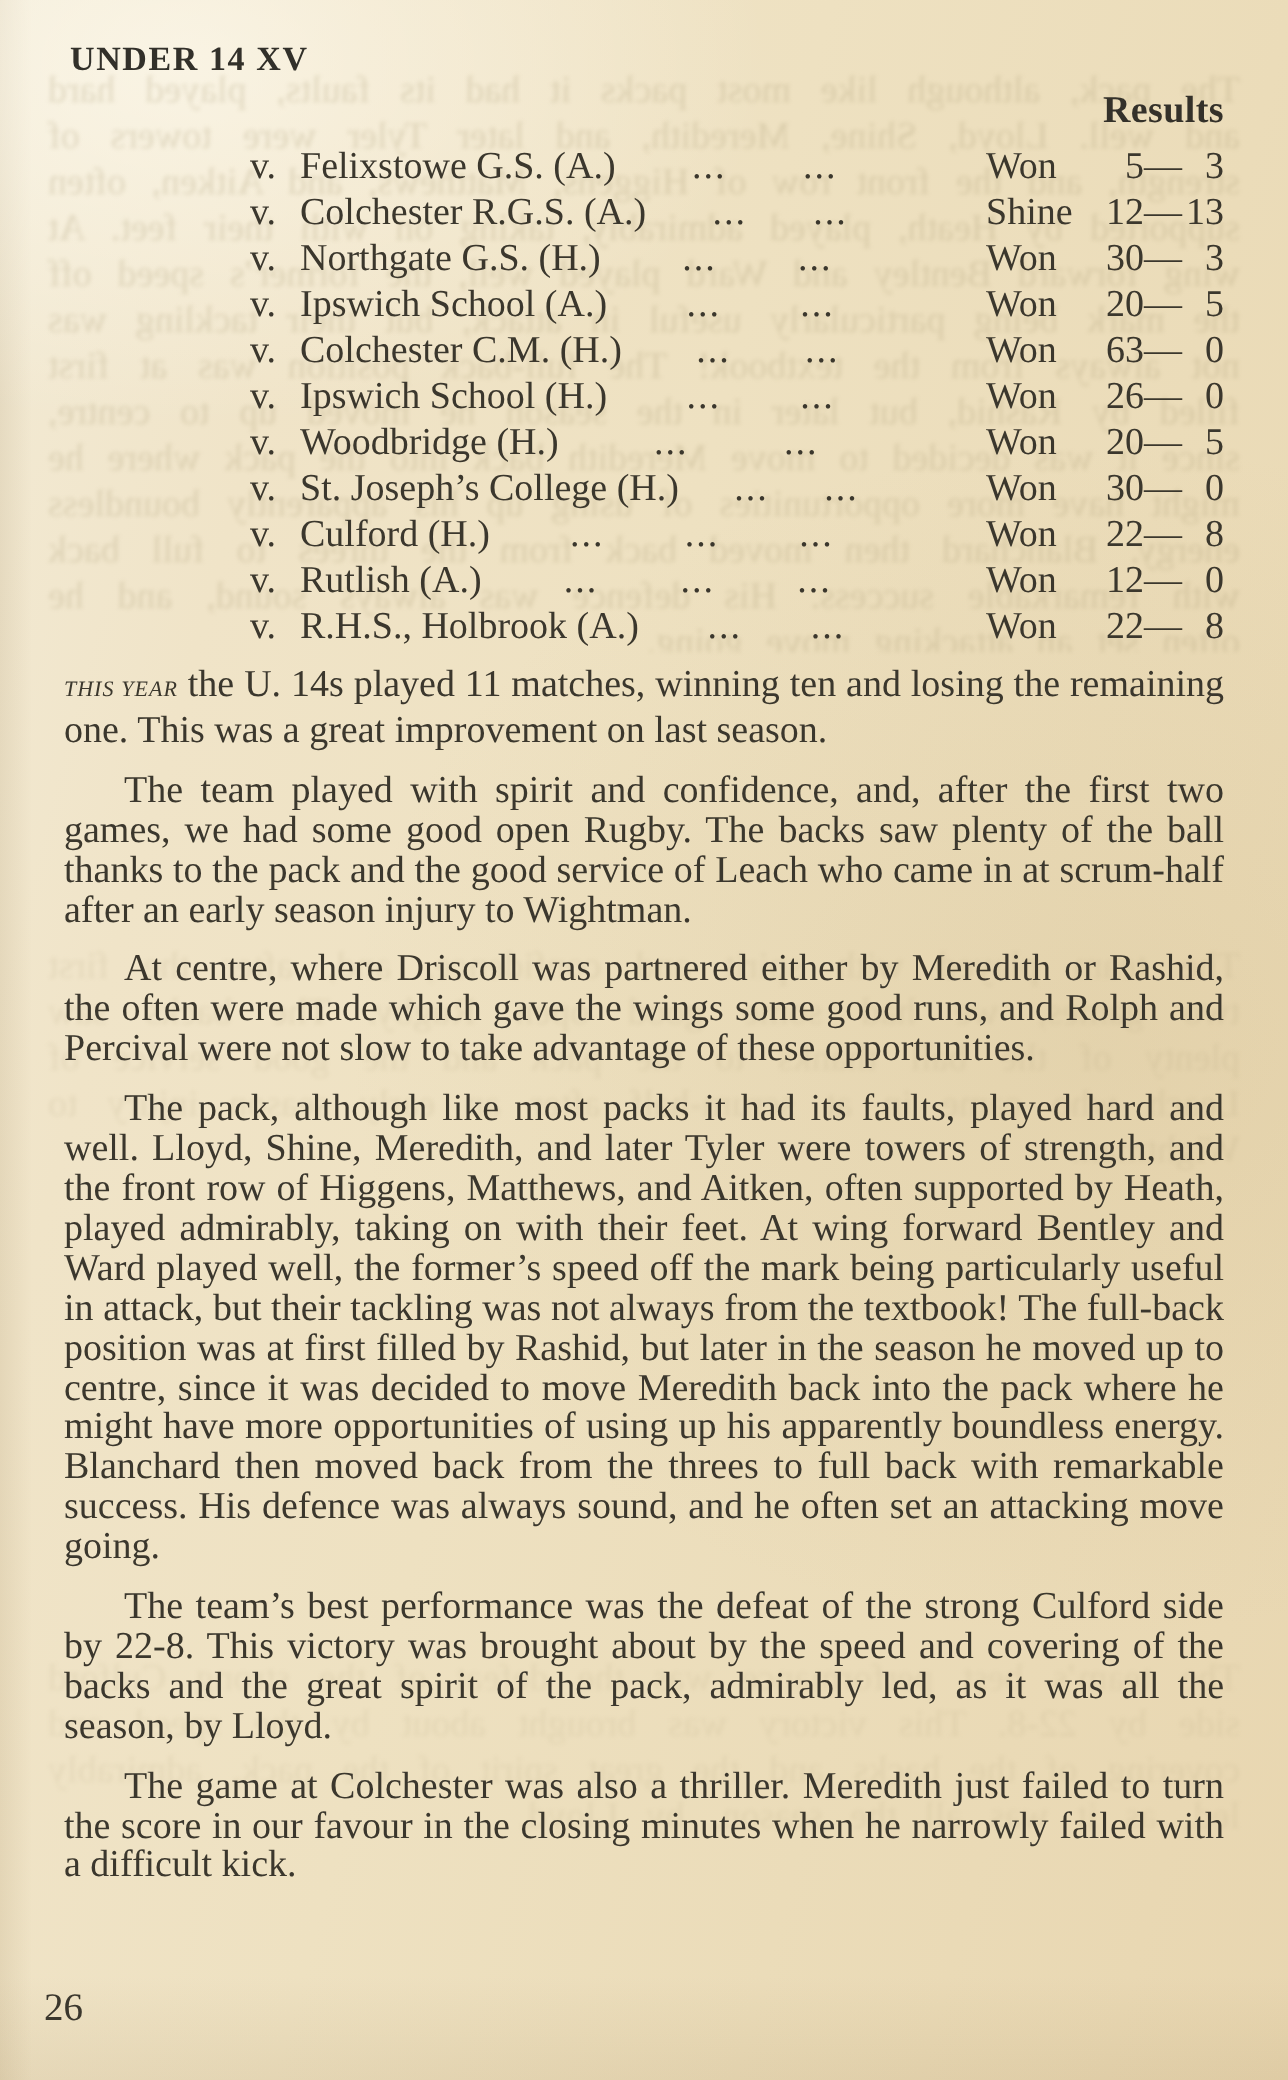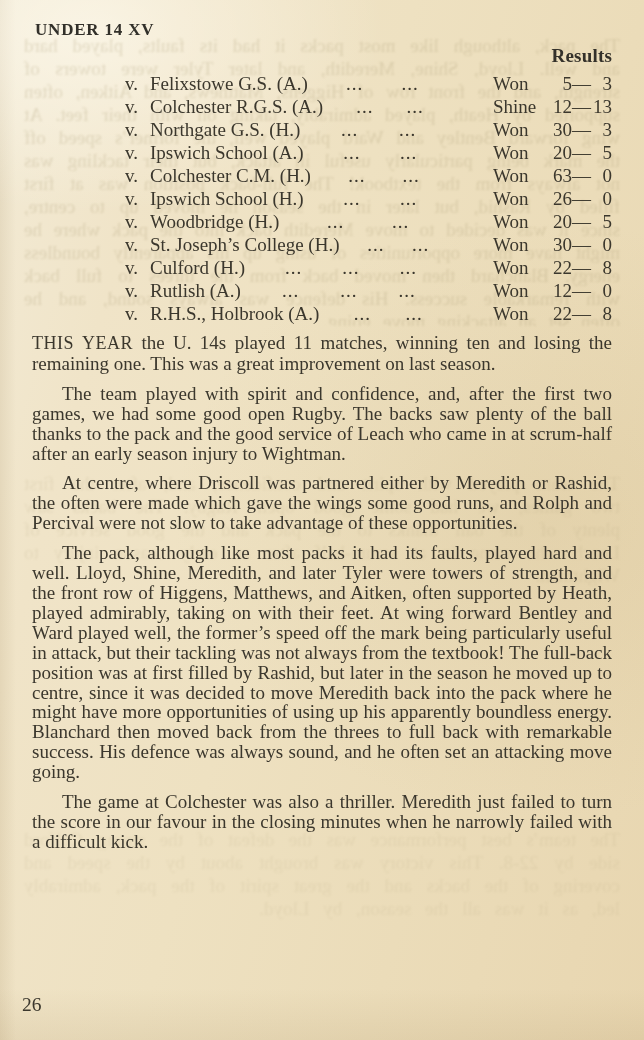--- a/index.html
+++ b/index.html
@@ -52,21 +52,21 @@
   .score-cell{width:64px;flex:none;display:flex;justify-content:flex-end;}
   .sf,.sa{display:inline-block;width:21px;text-align:right;}
 
   .bodytext{margin-top:7px;}
   .bodytext p{
     margin:0 0 10px 0;
     font-size:19px;line-height:19.9px;
     text-align:justify;text-indent:30px;
   }
   .bodytext p.first{text-indent:0;}
-  .lead-in{font-size:18px;letter-spacing:.5px;}
+  .lead-in{font-size:11px;letter-spacing:.5px;font-style:italic;}
 
   .page-number{
     position:absolute;left:22px;top:994px;z-index:1;
     font-size:19.5px;color:#3b372d;
   }
 </style>
 </head>
 <body>
 
 <div class="page">
@@ -250,20 +250,21 @@
           </span>
       </div>
 
     </div>
 
     <div class="bodytext">
       <p class="first"><span class="lead-in">THIS YEAR</span><span> the U. 14s played 11 matches, winning ten and losing the remaining one.  This was a great improvement on last season.</span></p>
       <p>The team played with spirit and confidence, and, after the first two games, we had some good open Rugby.  The backs saw plenty of the ball thanks to the pack and the good service of Leach who came in at scrum-half after an early season injury to Wightman.</p>
       <p>At centre, where Driscoll was partnered either by Meredith or Rashid, the often were made which gave the wings some good runs, and Rolph and Percival were not slow to take advantage of these opportunities.</p>
       <p>The pack, although like most packs it had its faults, played hard and well.  Lloyd, Shine, Meredith, and later Tyler were towers of strength, and the front row of Higgens, Matthews, and Aitken, often supported by Heath, played admirably, taking on with their feet.  At wing forward Bentley and Ward played well, the former’s speed off the mark being particularly useful in attack, but their tackling was not always from the textbook!  The full-back position was at first filled by Rashid, but later in the season he moved up to centre, since it was decided to move Meredith back into the pack where he might have more opportunities of using up his apparently boundless energy.  Blanchard then moved back from the threes to full back with remarkable success.  His defence was always sound, and he often set an attacking move going.</p>
+      <p>The team’s best performance was the defeat of the strong Culford side by 22-8.  This victory was brought about by the speed and covering of the backs and the great spirit of the pack, admirably led, as it was all the season, by Lloyd.</p>
       <p>The game at Colchester was also a thriller.  Meredith just failed to turn the score in our favour in the closing minutes when he narrowly failed with a difficult kick.</p>
     </div>
 
   </div>
 
   <div class="page-number">26</div>
 
 </div>
 
 </body></html>

